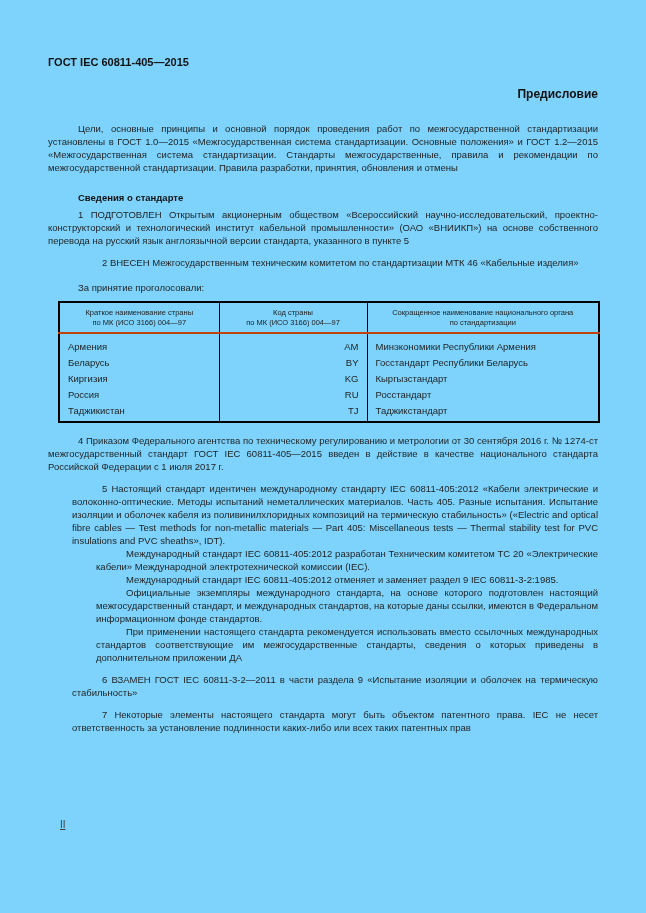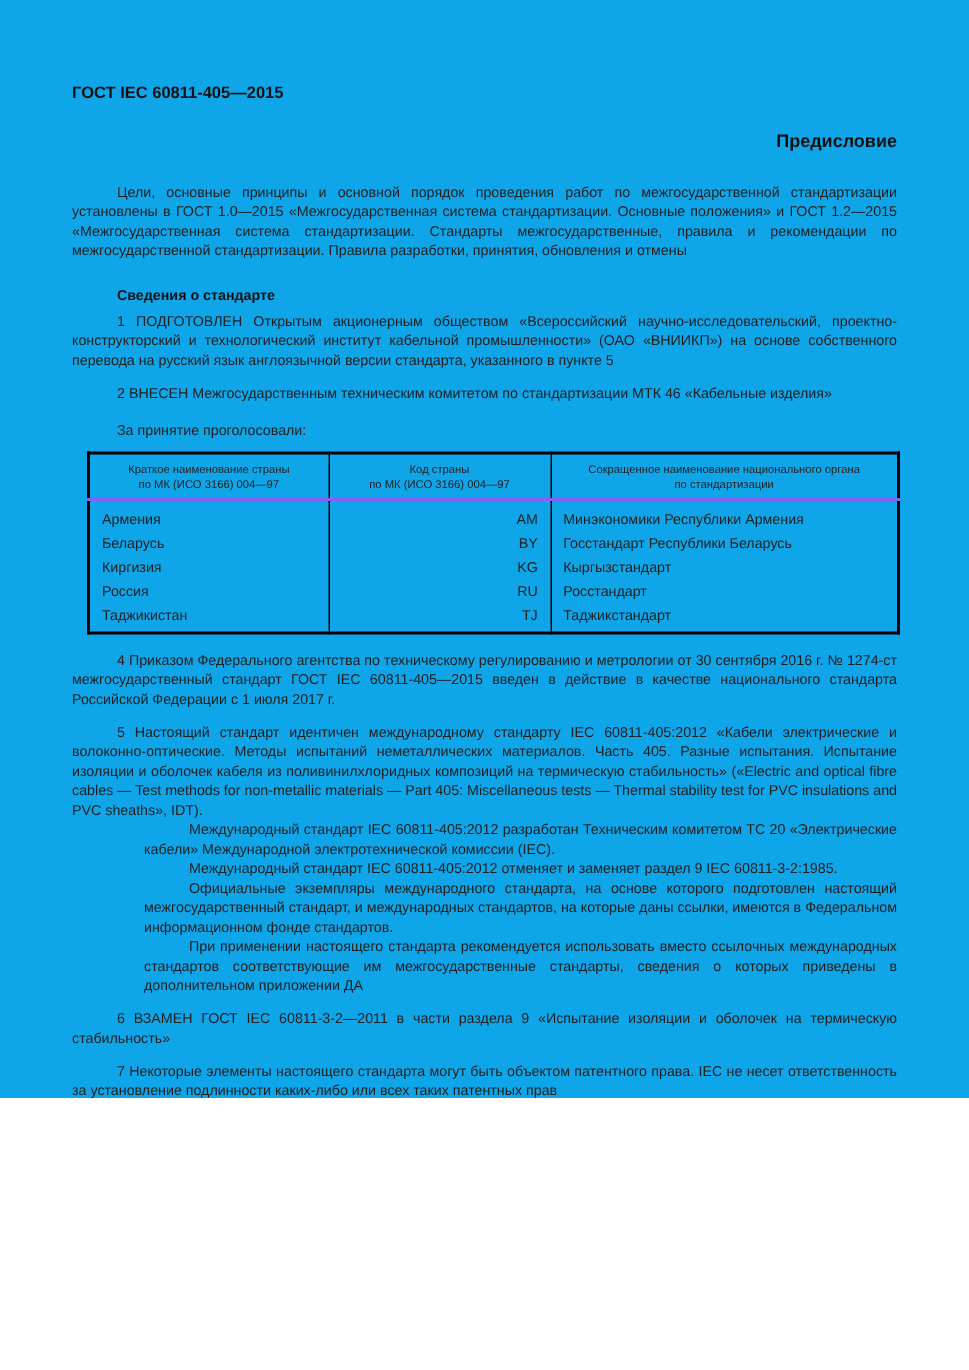--- a/index.html
+++ b/index.html
@@ -3,23 +3,23 @@
 <meta charset="utf-8">
 <style>
   html, body {
     margin: 0;
     padding: 0;
     background: #ffffff;
   }
   .page {
     position: relative;
     width: 646px;
-    height: 732px;
+    height: 913px;
     box-sizing: border-box;
-    background: #0ea5e9;
+    background: #7dd3fc;
     padding: 56px 48px 0 48px;
     font-family: "Liberation Sans", sans-serif;
     color: #1f1f1f;
     overflow: hidden;
   }
   .doc-header {
     font-size: 11px;
     line-height: 13px;
     font-weight: bold;
     color: #111;
@@ -42,37 +42,37 @@
   .indent { text-indent: 30px; }
   .intro { margin-top: 20px; }
   .sec-heading {
     margin: 17px 0 0 30px;
     font-size: 9.5px;
     line-height: 13px;
     font-weight: bold;
     color: #111;
   }
   .blk-1 { margin-top: 4px; }
-  .blk   { margin-top: 9px; }
+  .blk   { margin-top: 9px; margin-left: 24px; }
   .blk-l { margin-top: 11px; }
   .vote-label { margin-top: 12px; }
   .grp { margin-top: 0; margin-left: 48px; }
 
   table.vote-table {
     margin: 7px 0 0 10px;
     width: 540px;
     table-layout: fixed;
     border-collapse: collapse;
     border: 2px solid #000;
   }
   .vote-table col.c1 { width: 160px; }
   .vote-table col.c2 { width: 148px; }
   .vote-table col.c3 { width: 232px; }
   .vote-table thead th {
-    border-bottom: 2px solid #8b5cf6;
+    border-bottom: 2px solid #c2410c;
     font-weight: normal;
     font-size: 7.5px;
     line-height: 9.5px;
     text-align: center;
     padding: 5px 12px;
     white-space: pre-line;
     color: #222;
   }
   .vote-table th + th,
   .vote-table td + td { border-left: 1px solid #000; }

